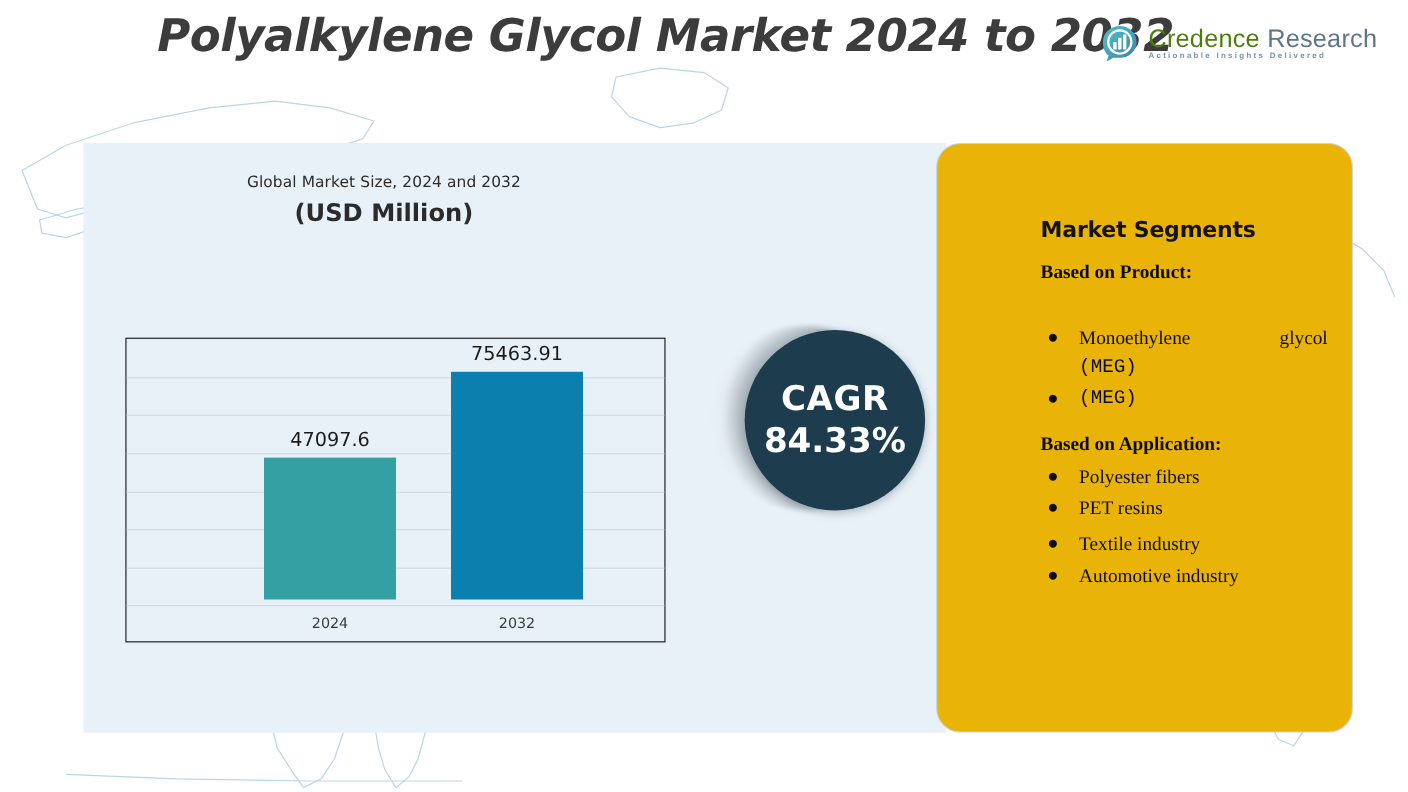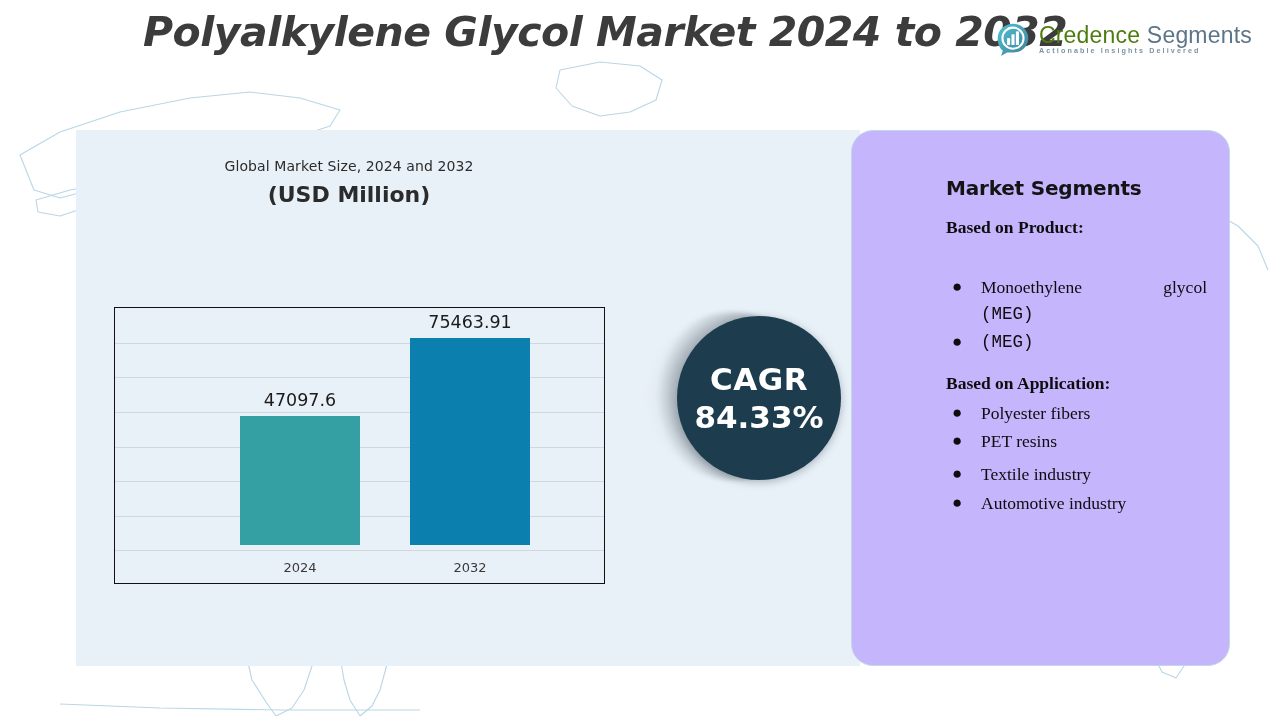--- a/index.html
+++ b/index.html
@@ -52,40 +52,40 @@
     position:absolute; left:50%; transform:translateX(-50%);
     font-size:17.5px; color:#1b1b1b; white-space:nowrap;
     font-family:"DejaVu Sans", sans-serif;
   }
   .x-label {
     position:absolute; bottom:8px; text-align:center;
     font-size:13px; color:#3a3a3a; font-family:"DejaVu Sans", sans-serif;
   }
 
   
-  #cagr-wrap { position:absolute; left:648px; top:312px; width:210px; height:172px; z-index:4;text-decoration:underline; }
+  #cagr-wrap { position:absolute; left:648px; top:296px; width:210px; height:172px; z-index:4;text-decoration:underline; }
   #cagr-shadow {
     position:absolute; left:0; top:0; width:168px; height:168px; border-radius:50%;
     background:radial-gradient(circle at 62% 50%, rgba(140,150,158,0.55) 60%, rgba(180,190,198,0.05) 72%);
     filter:blur(2px);
   }
   #cagr-circle {
     position:absolute; left:29px; top:4px; width:164px; height:164px; border-radius:50%;
     background:#1d3d4f; color:#fff;
     display:flex; flex-direction:column; align-items:center; justify-content:center;
     box-shadow:0 2px 9px rgba(40,60,75,0.35);
   }
   #cagr-label { font-size:31px; font-weight:bold; letter-spacing:.5px; font-family:"DejaVu Sans", sans-serif; }
   #cagr-value { font-size:31px; font-weight:bold; margin-top:2px; font-family:"DejaVu Sans", sans-serif; }
 
   
   #right-panel {
     position:absolute; left:851px; top:130px; width:379px; height:536px;
-    background:#c4b5fd; border:1px solid #c3d8e6; border-radius:22px; z-index:2;
-    padding:46px 22px 0 94px;
+    background:#eab308; border:1px solid #c3d8e6; border-radius:22px; z-index:2;
+    padding:66px 22px 0 94px;
   }
   #seg-title {
     font-size:20px; font-weight:bold; color:#141414; letter-spacing:-.2px;
     font-family:"DejaVu Sans", sans-serif; line-height:1.15;
   }
   .seg-head {
     font-size:17.5px; font-weight:bold; color:#0d0d0d;
     font-family:"Liberation Serif", serif; line-height:1.2; margin-top:17px;
   }
   .seg-list { list-style:none; margin:6px 0 6px 0; padding:0; }
@@ -178,21 +178,21 @@
           <stop offset="100%" stop-color="#3f7e9e"></stop>
         </linearGradient>
       </defs>
       <path d="M20 2 C30 2 38 9.6 38 19 C38 28.4 30 36 20 36 L13 36 L6 40 L8 33.6 C3.6 30.3 2 25 2 19 C2 9.6 10 2 20 2 Z" fill="url(#bgrad)"></path>
       <circle cx="20" cy="19" r="12.4" fill="none" stroke="#ffffff" stroke-width="2.4"></circle>
       <rect x="13" y="19" width="3.6" height="8" fill="#ffffff"></rect>
       <rect x="18.2" y="14.5" width="3.6" height="12.5" fill="#ffffff"></rect>
       <rect x="23.4" y="11" width="3.6" height="16" fill="#ffffff"></rect>
     </svg>
     <div id="brand-text">
-      <div id="brand-name"><span class="b-1">Credence</span> <span class="b-2">Segments</span></div>
+      <div id="brand-name"><span class="b-1">Credence</span> <span class="b-2">Research</span></div>
       <div id="brand-tag">Actionable Insights Delivered</div>
     </div>
   </div>
 </div>
 
 <div id="left-panel"></div>
 
 <div id="chart-heading">
   <div class="line1">Global Market Size,  2024 and 2032</div>
   <div class="line2">(USD Million)</div>

